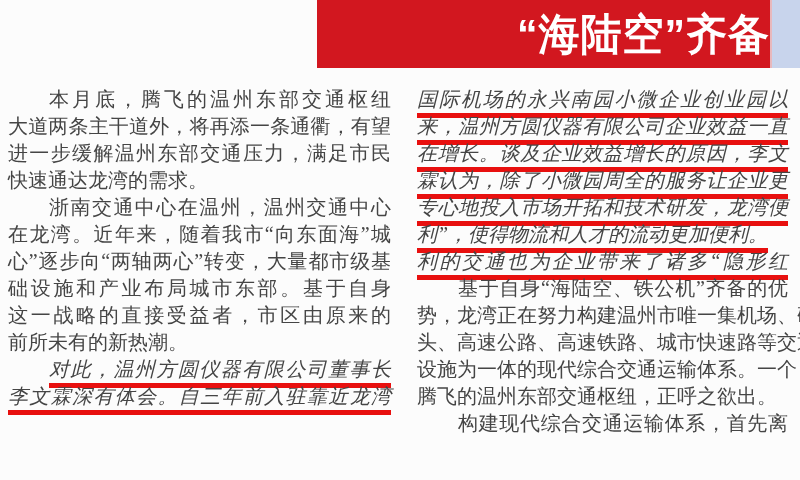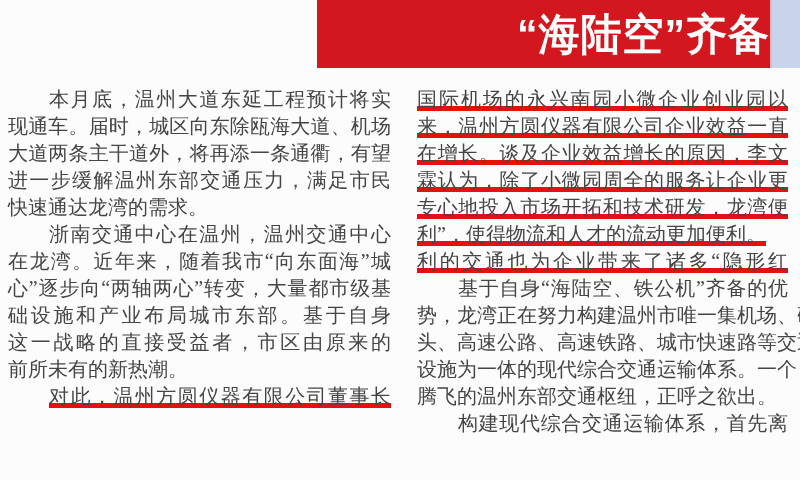--- a/index.html
+++ b/index.html
@@ -63,44 +63,45 @@
     text-align-last: justify;
     white-space: nowrap;
   }
   .line.nofill { text-align-last: left; }
   .line.indent { text-indent: 41px; }
   .redline {
     background-image: linear-gradient(var(--underline, #e8100f), var(--underline, #e8100f));
     background-repeat: no-repeat;
     background-position: 0 100%;
     background-size: 100% 5px;
-    padding-bottom: 1px;
+    padding-bottom: 8px;
+    font-style: italic;
   }
 </style>
 </head>
 <body>
 
 <div class="page">
   <div class="banner">
     <span class="banner-title">“海陆空”齐备</span>
   </div>
   <div class="stripe"></div>
   <div class="col col-left" id="col-left">
-      <div class="line indent"><span>本月底，温州大道东延工程预计将实</span></div>
-      <div class="line"><span>现通车。届时，城区向东除瓯海大道、机场</span></div>
+      <div class="line indent"><span>本月底，腾飞的温州东部交通枢纽</span></div>
       <div class="line"><span>大道两条主干道外，将再添一条通衢，有望</span></div>
       <div class="line"><span>进一步缓解温州东部交通压力，满足市民</span></div>
       <div class="line nofill"><span>快速通达龙湾的需求。</span></div>
       <div class="line indent"><span>浙南交通中心在温州，温州交通中心</span></div>
       <div class="line"><span>在龙湾。近年来，随着我市“向东面海”城</span></div>
       <div class="line"><span>心”逐步向“两轴两心”转变，大量都市级基</span></div>
       <div class="line"><span>础设施和产业布局城市东部。基于自身</span></div>
       <div class="line"><span>这一战略的直接受益者，市区由原来的</span></div>
       <div class="line nofill"><span>前所未有的新热潮。</span></div>
       <div class="line indent"><span class="redline">对此，温州方圆仪器有限公司董事长</span></div>
+      <div class="line"><span class="redline">李文霖深有体会。自三年前入驻靠近龙湾</span></div>
     </div>
   <div class="col col-right" id="col-right">
       <div class="line"><span class="redline">国际机场的永兴南园小微企业创业园以</span></div>
       <div class="line"><span class="redline">来，温州方圆仪器有限公司企业效益一直</span></div>
       <div class="line"><span class="redline">在增长。谈及企业效益增长的原因，李文</span></div>
       <div class="line"><span class="redline">霖认为，除了小微园周全的服务让企业更</span></div>
       <div class="line"><span class="redline">专心地投入市场开拓和技术研发，龙湾便</span></div>
       <div class="line nofill"><span class="redline">利”，使得物流和人才的流动更加便利。</span></div>
       <div class="line"><span class="redline">利的交通也为企业带来了诸多“隐形红</span></div>
       <div class="line indent"><span>基于自身“海陆空、铁公机”齐备的优</span></div>

